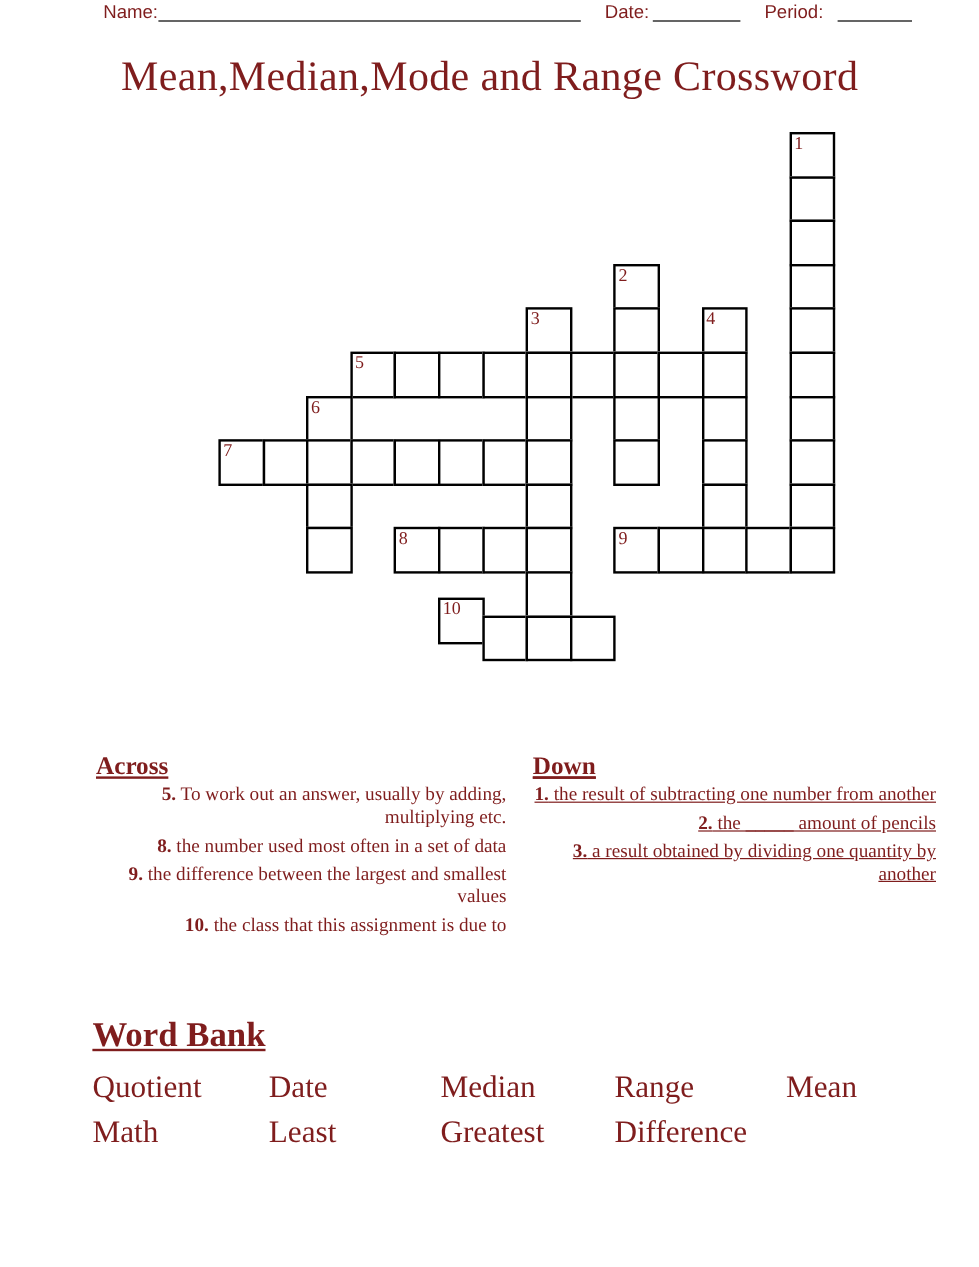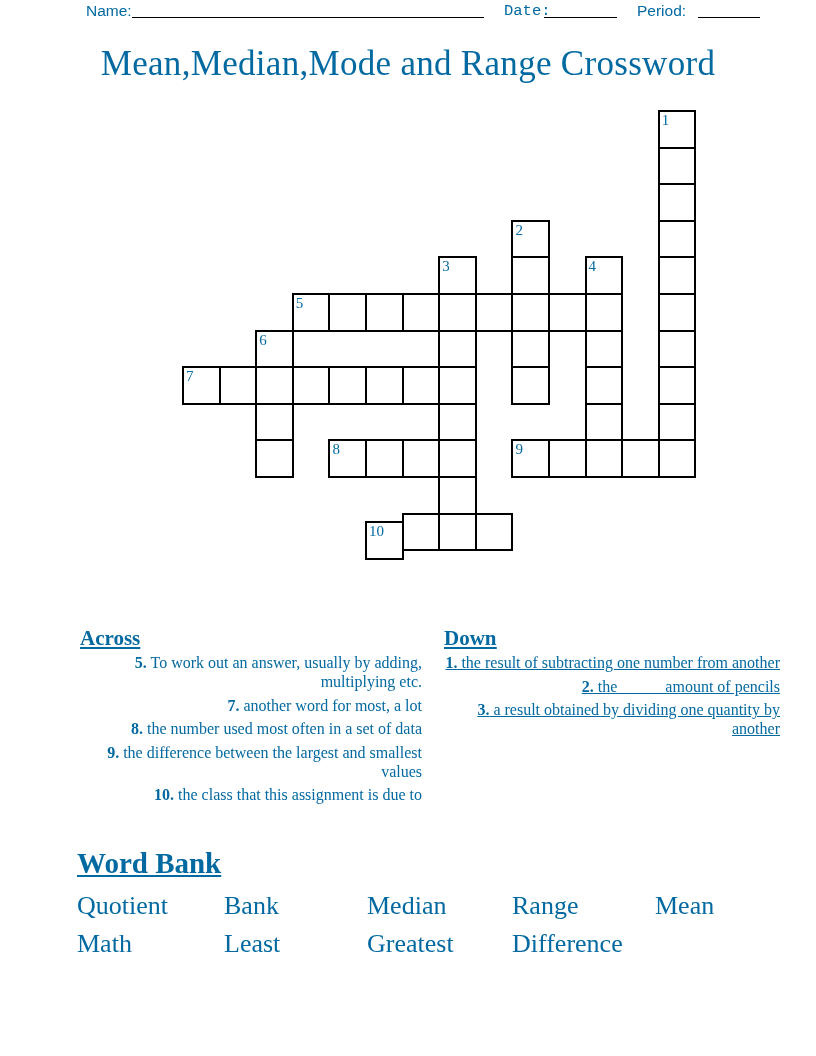--- a/index.html
+++ b/index.html
@@ -2,32 +2,32 @@
 <html><head>
 <meta charset="utf-8">
 <style>
   * { margin: 0; padding: 0; box-sizing: border-box; }
   html, body { background: #ffffff; }
   .page {
     position: relative;
     width: 752px;
     height: 1056px;
     background: #ffffff;
-    color: #0369a1;
+    color: #7f1d1d;
     font-family: "Liberation Serif", serif;
     overflow: hidden;
     margin: 0 auto;
   }
 
   
   .hdr { position: absolute; top: 1px; left: 0; width: 100%; height: 22px;
          font-family: "Liberation Sans", sans-serif; font-size: 15.5px; }
   .hdr .lbl { position: absolute; top: 1px; white-space: nowrap; }
   .lbl-name   { left: 54px; }
-  .lbl-date   { left: 472px; font-family: Liberation Mono, monospace; }
+  .lbl-date   { left: 472px; }
   .lbl-period { left: 605px; }
   .blank { position: absolute; top: 2px; height: 15px; border-bottom: 1.6px solid #000; }
   .blank-name   { left: 100px; width: 352px; }
   .blank-date   { left: 512px; width: 73px; }
   .blank-period { left: 666px; width: 62px; }
 
   
   .title {
     position: absolute; top: 44px; left: 0; width: 100%;
     text-align: center; font-size: 35px; font-weight: normal;
@@ -144,53 +144,52 @@
       <div class="cell" style="left: 369.6px; top: 439.4px;"></div>
       <div class="cell" style="left: 406.2px; top: 439.4px;"></div>
       <div class="cell" style="left: 479.4px; top: 439.4px;">
         <span class="cellnum">9</span>
       </div>
       <div class="cell" style="left: 516px; top: 439.4px;"></div>
       <div class="cell" style="left: 552.6px; top: 439.4px;"></div>
       <div class="cell" style="left: 589.2px; top: 439.4px;"></div>
       <div class="cell" style="left: 625.8px; top: 439.4px;"></div>
       <div class="cell" style="left: 406.2px; top: 476px;"></div>
-      <div class="cell" style="left: 333px; top: 521px;">
+      <div class="cell" style="left: 333px; top: 498px;">
         <span class="cellnum">10</span>
       </div>
       <div class="cell" style="left: 369.6px; top: 512.6px;"></div>
       <div class="cell" style="left: 406.2px; top: 512.6px;"></div>
       <div class="cell" style="left: 442.8px; top: 512.6px;"></div>
     </div>
 
   <div class="clues clues-across">
     <h2>Across</h2>
     <div id="across-list">
         <p class="clue"><b>5.</b> To work out an answer, usually by adding, multiplying etc.</p>
-        <p class="clue"><b>7.</b> another word for most, a lot</p>
         <p class="clue"><b>8.</b> the number used most often in a set of data</p>
         <p class="clue"><b>9.</b> the difference between the largest and smallest values</p>
         <p class="clue"><b>10.</b> the class that this assignment is due to</p>
       </div>
   </div>
 
   <div class="clues clues-down">
     <h2>Down</h2>
     <div id="down-list">
         <p class="clue"><b>1.</b> the result of subtracting one number from another</p>
         <p class="clue"><b>2.</b> the _____ amount of pencils</p>
         <p class="clue"><b>3.</b> a result obtained by dividing one quantity by another</p>
       </div>
   </div>
 
   <div class="word-bank">
     <h2>Word Bank</h2>
     <div class="wb-grid" id="wb-grid">
         <span class="wb-word">Quotient</span>
-        <span class="wb-word">Bank</span>
+        <span class="wb-word">Date</span>
         <span class="wb-word">Median</span>
         <span class="wb-word">Range</span>
         <span class="wb-word">Mean</span>
         <span class="wb-word">Math</span>
         <span class="wb-word">Least</span>
         <span class="wb-word">Greatest</span>
         <span class="wb-word">Difference</span>
       </div>
   </div>
 

